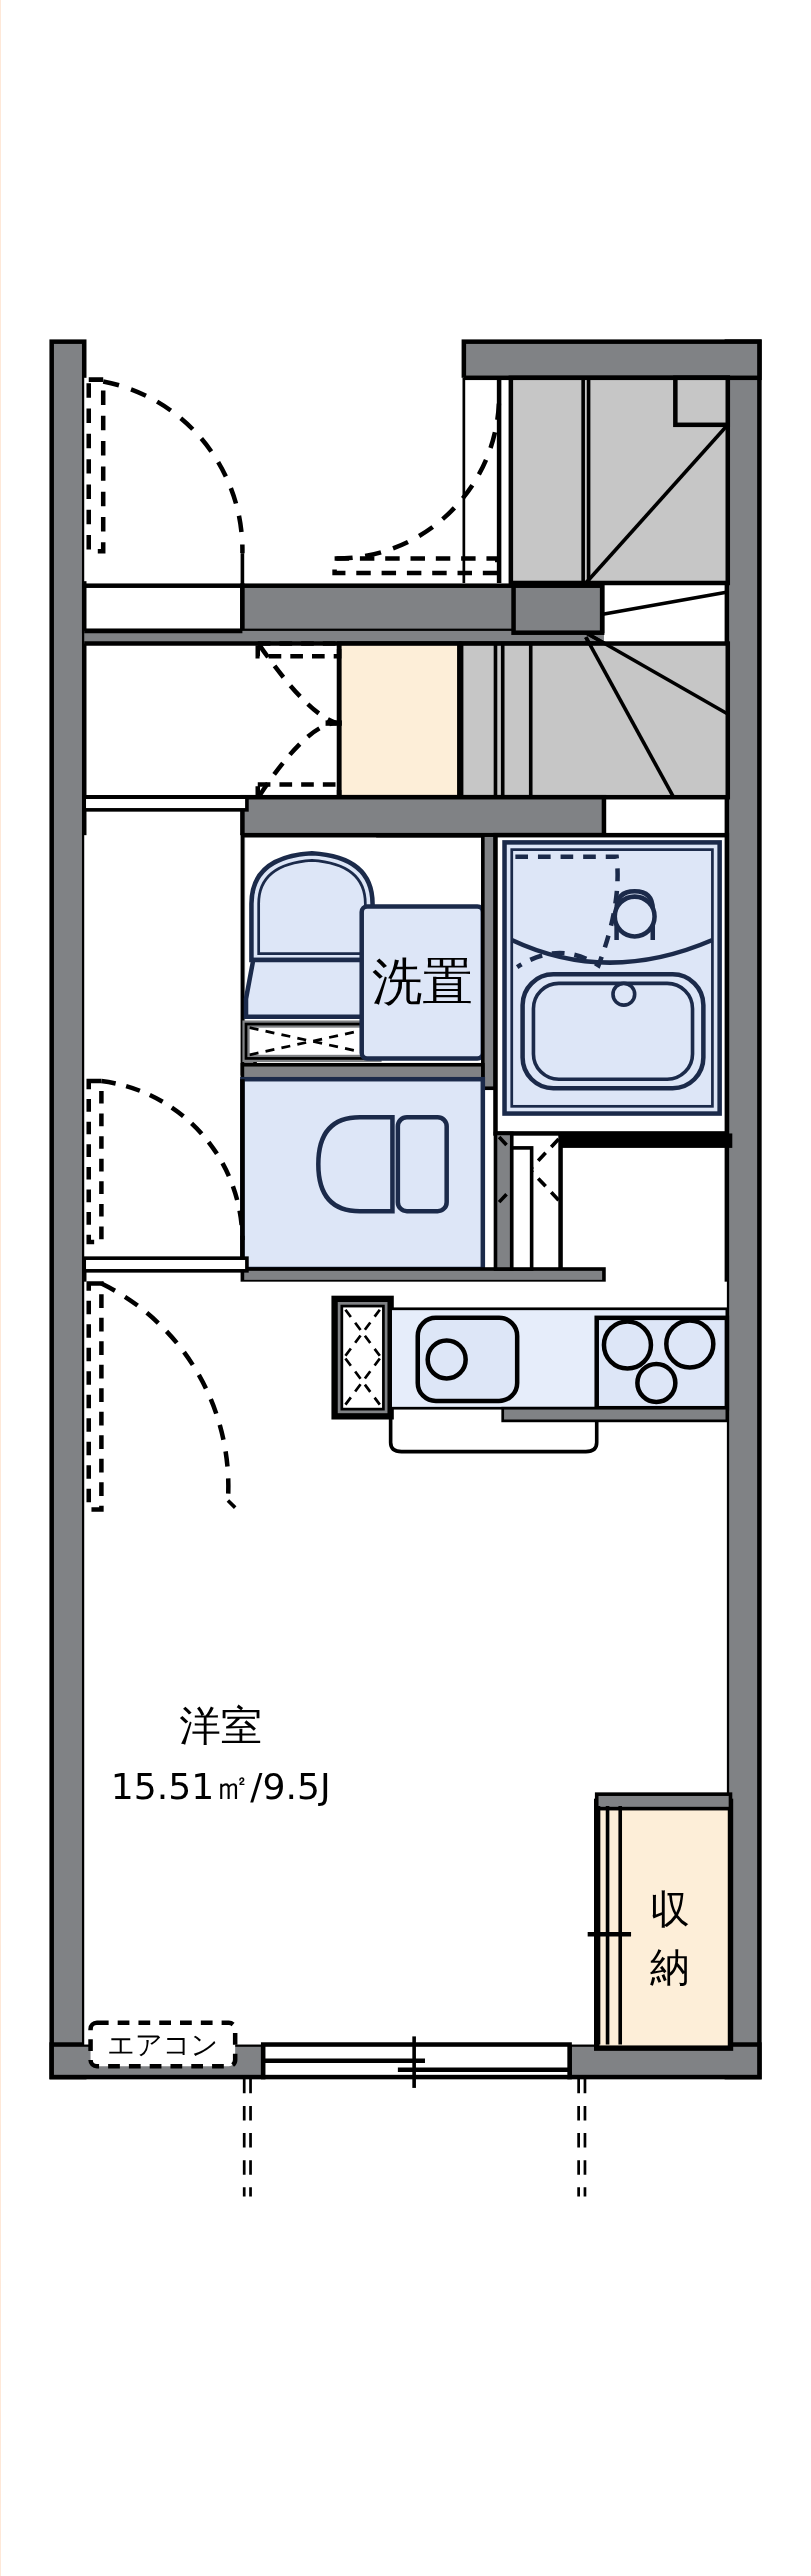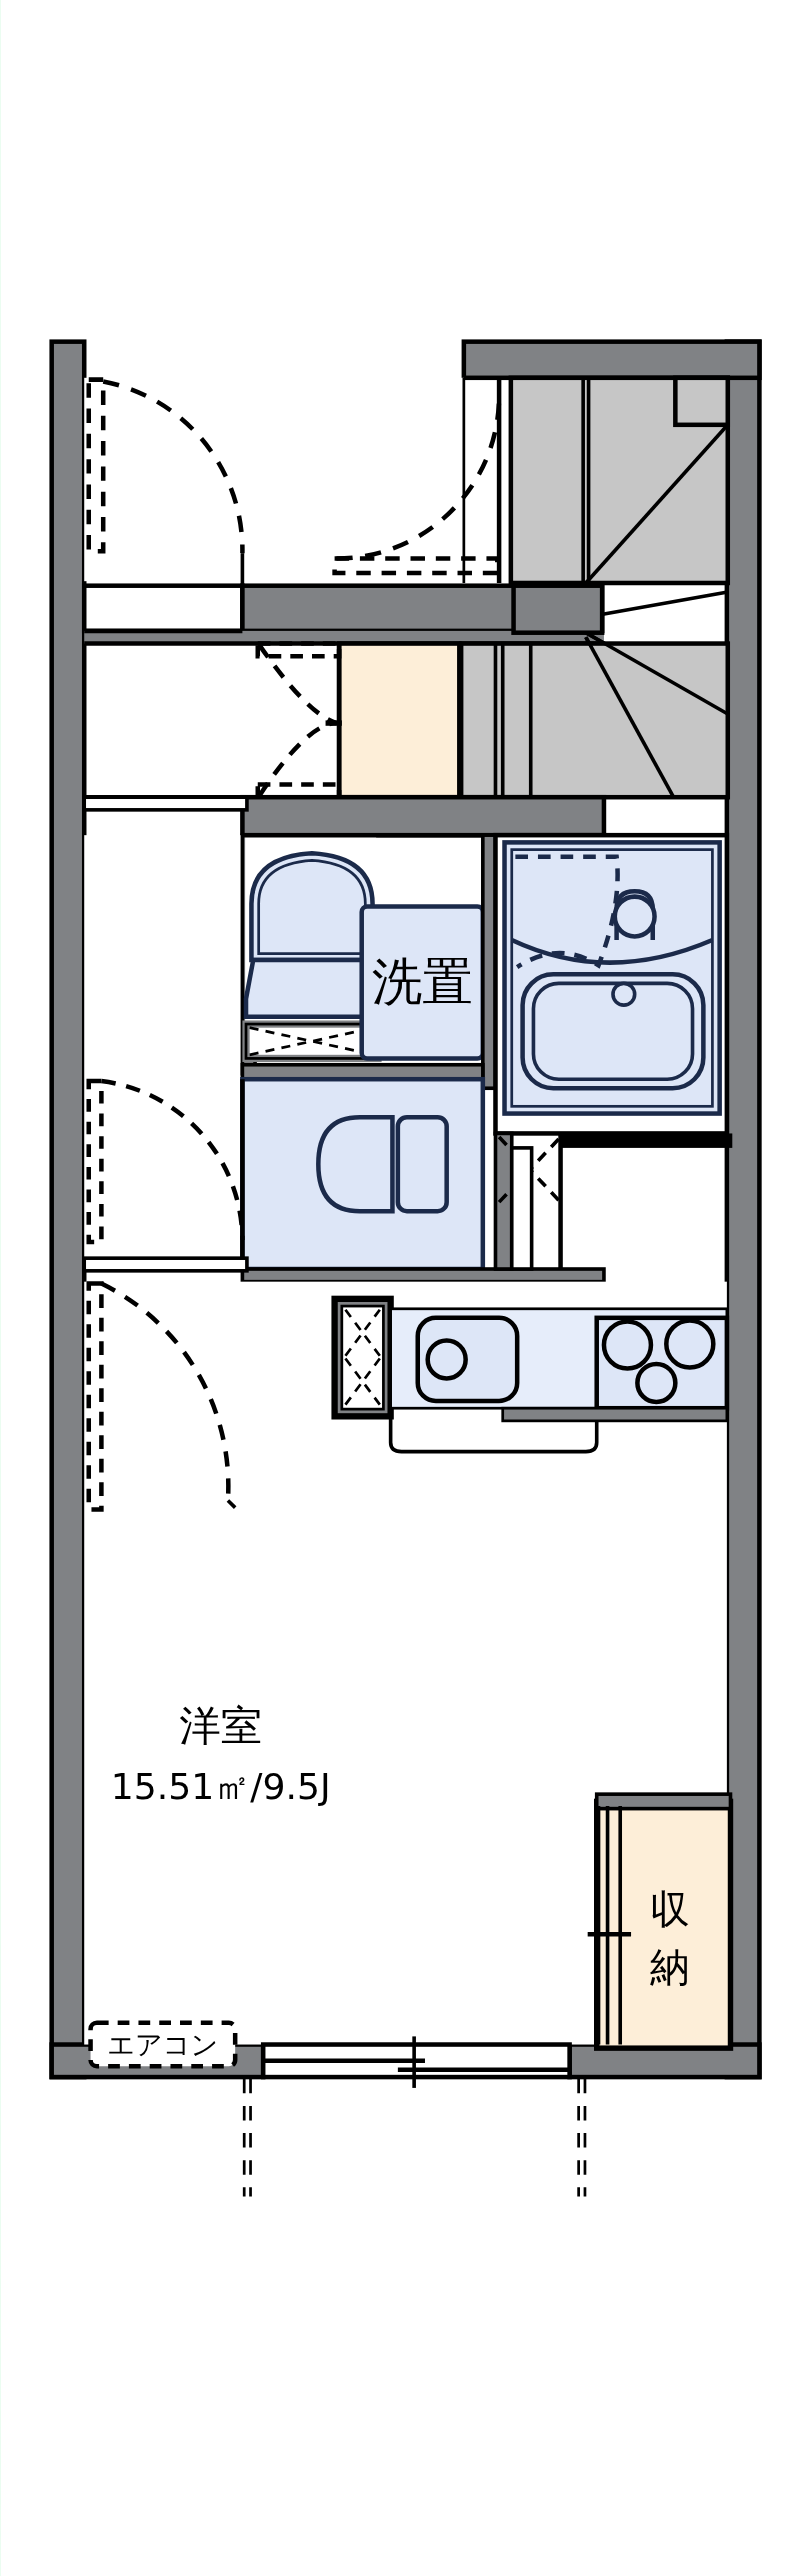--- a/index.html
+++ b/index.html
@@ -1,17 +1,17 @@
 <!DOCTYPE html>
 <html style="font-size:14.5px"><head>
 <meta charset="utf-8">
 <style>
   html,body{margin:0;padding:0;background:#ffffff;}
   body{font-family:"Liberation Sans","DejaVu Sans",sans-serif;}
-  #plan-root{position:relative;width:812px;height:2576px;background:#86efac;overflow:hidden;}
+  #plan-root{position:relative;width:812px;height:2576px;background:#f97316;overflow:hidden;}
   svg{display:block;}
   .lbl{font-family:"DejaVu Sans","Liberation Sans",sans-serif;fill:#000;}
 </style>
 </head>
 <body>
 
 <div id="plan-root">
 
 <svg width="812" height="2576" viewBox="0 0 898 2850" xmlns="http://www.w3.org/2000/svg">
 

